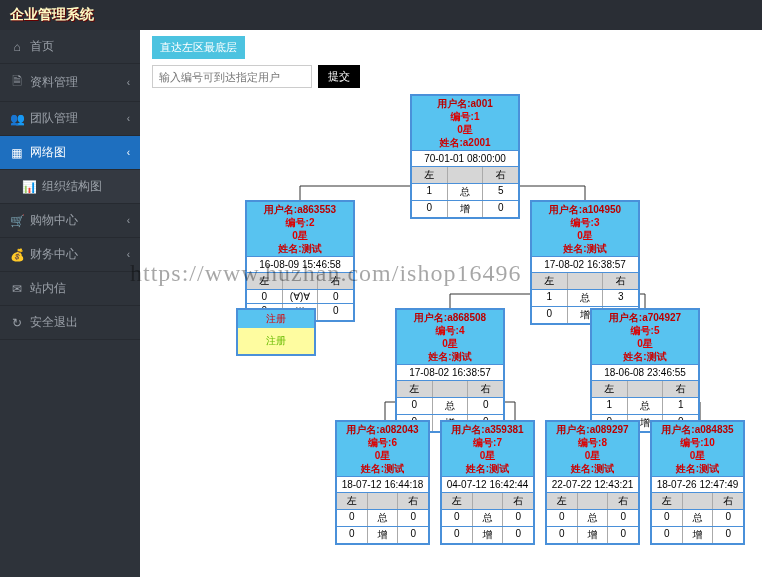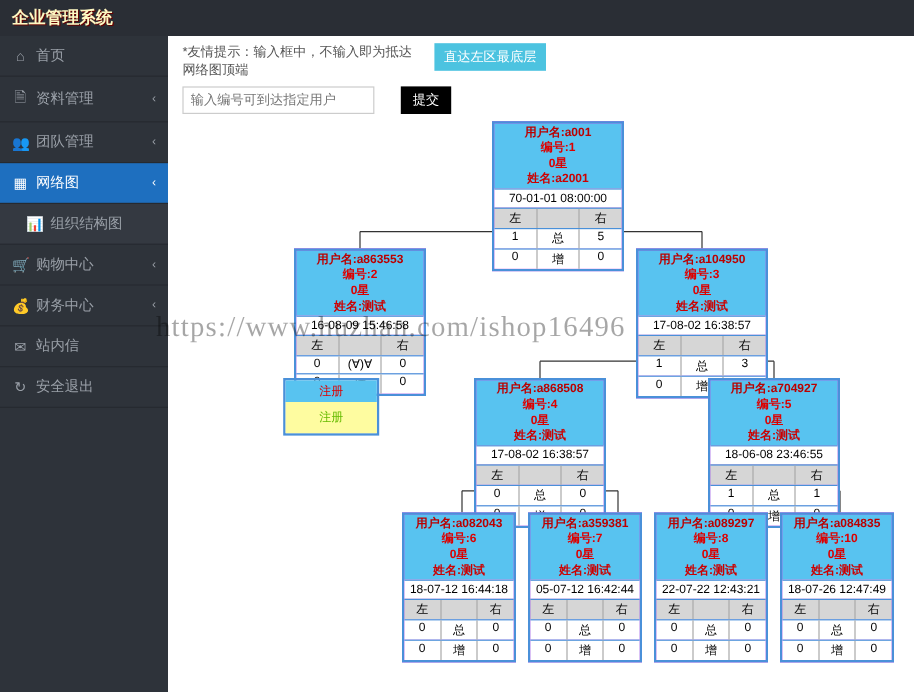--- a/index.html
+++ b/index.html
@@ -12,25 +12,25 @@
 .side-item.active { background: #1e6fbf; color: #fff; }
 .side-item .chev { margin-left: auto; font-size: 10px; }
 .side-sub { background: #343941; padding-left: 22px; }
 .ico { width: 14px; display: inline-block; text-align: center; }
 .main { flex: 1; background: #fff; overflow: auto; position: relative; }
 .crumb { padding: 6px 12px; color: #888; font-size: 11px; border-bottom: 1px solid #eee; }
 .tipbar { display: flex; align-items: flex-start; padding: 6px 12px; gap: 10px; }
 .tip { color: #555; font-size: 11px; max-width: 200px; }
 .btn-blue { background: #4cc3e0; color: #fff; border: none; padding: 4px 8px; font-size: 11px; cursor: pointer; }
 .btn-orange { background: #000000; color: #fff; border: none; padding: 4px 10px; font-size: 11px; cursor: pointer; }
-.searchrow { padding: 0 12px 6px; display: flex; gap: 22px; }
+.searchrow { padding: 0 12px 6px; display: flex; gap: 6px; }
 .searchrow input { border: 1px solid #ccc; padding: 4px 6px; font-size: 11px; width: 160px; }
 .treewrap { position: relative; padding: 6px; }
 .treewrap svg.lines { position: absolute; top: 0; left: 0; pointer-events: none; }
-.node { position: absolute; width: 110px; border: 2px solid #4a90d9; font-size: 10px; text-align: center; background: #d946ef; }
+.node { position: absolute; width: 110px; border: 2px solid #4a90d9; font-size: 10px; text-align: center; background: #fde047; }
 .node .hd { background: #58c3f0; color: #d00; font-weight: bold; line-height: 1.3; padding: 1px 0; }
 .node .hd .un { color: #b00; }
 .node .hd .no { color: #d00; }
 .node .hd .lv { color: #d00; }
 .node .hd .nm { color: #c00; }
 .node .dt { background: #fff; padding: 2px 0; border-top: 1px solid #4a90d9; }
 .node .row3 { display: flex; border-top: 1px solid #4a90d9; background: #d6d6d6; }
 .node .row3 > div { flex: 1; border-right: 1px solid #aaa; padding: 1px 0; }
 .node .row3 > div:last-child { border-right: none; }
 .node .row3.cnt { background: #fff; }
@@ -86,21 +86,20 @@
         <span>站内信</span>
       </div>
     <div class="side-item">
         <span class="ico">↻</span>
         <span>安全退出</span>
       </div>
   </div>
 
   <div class="main">
     <div class="tipbar">
-      <div class="tip">*友情提示：输入框中，不输入即为抵达网络图顶端</div>
       <button class="btn-blue">直达左区最底层</button>
     </div>
     <div class="searchrow">
       <input type="text" placeholder="输入编号可到达指定用户" style="">
       <button class="btn-orange">提交</button>
     </div>
 
     <div class="treewrap" style="height:460px;">
       <svg class="lines" width="620" height="460">
         <g stroke="#333" stroke-width="1" fill="none">
@@ -279,21 +278,21 @@
             <div>0</div>
           </div>
       </div>
       <div class="node" style="left:300px; top:326px; width:95px;">
         <div class="hd">
             <div class="un">用户名:a359381</div>
             <div class="no">编号:7</div>
             <div class="lv">0星</div>
             <div class="nm">姓名:测试</div>
           </div>
-        <div class="dt">05-07-12 16:42:44</div>
+        <div class="dt">04-07-12 16:42:44</div>
         <div class="row3">
             <div>左</div>
             <div></div>
             <div>右</div>
           </div>
         <div class="row3 cnt">
             <div>0</div>
             <div>总</div>
             <div>0</div>
           </div>

